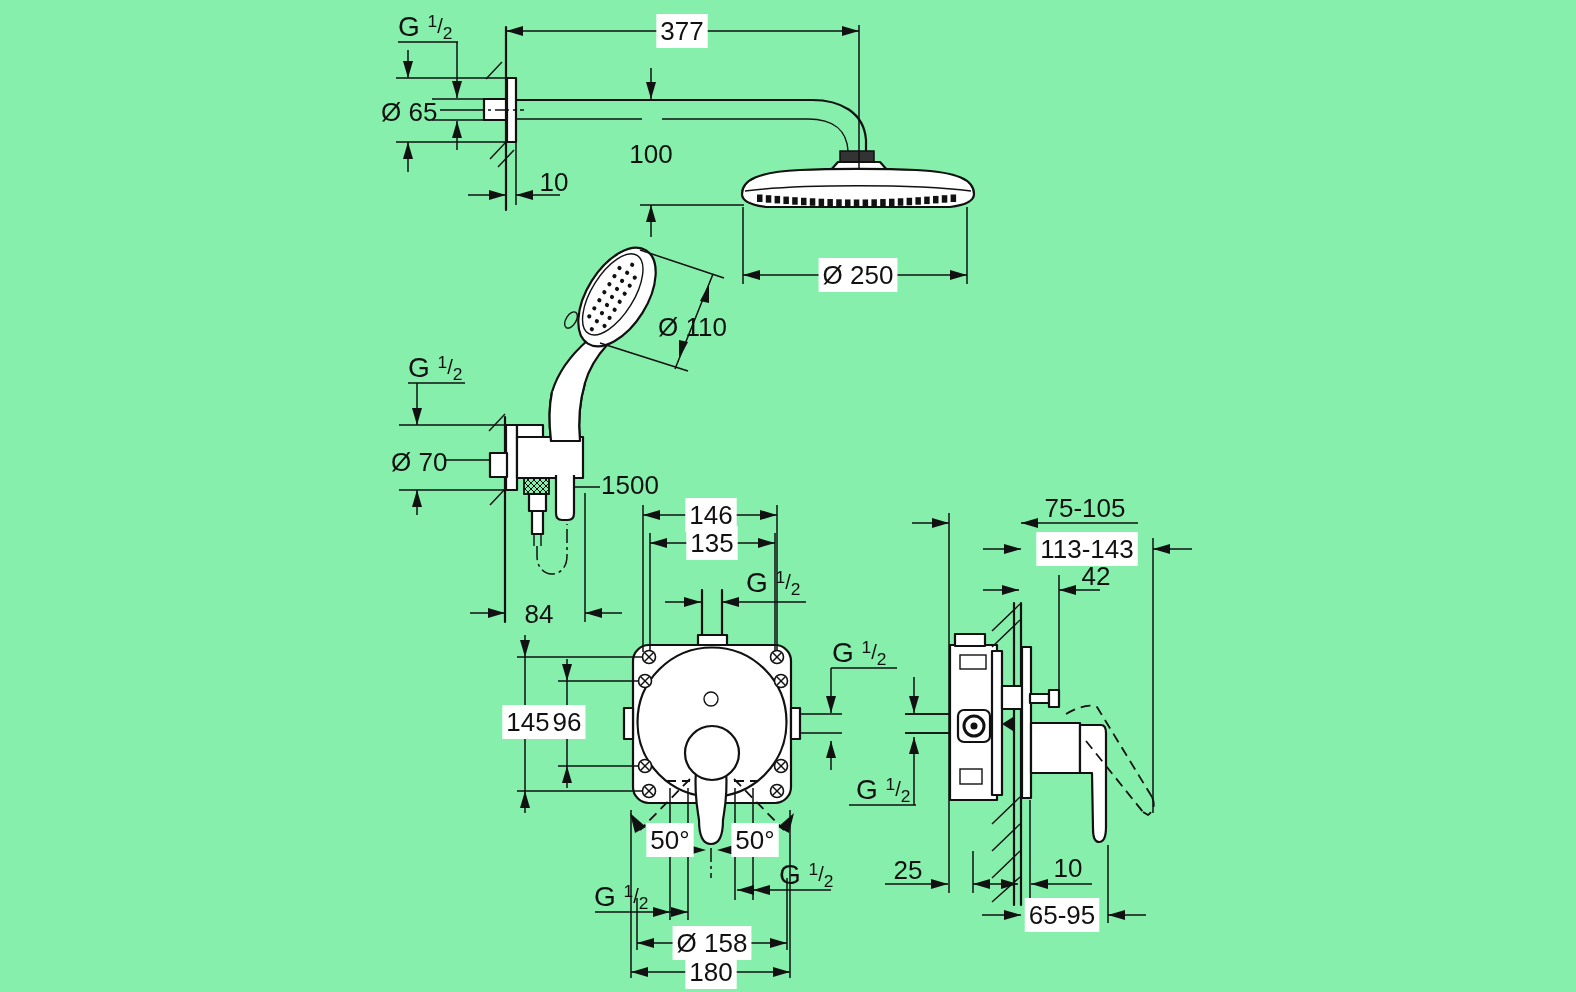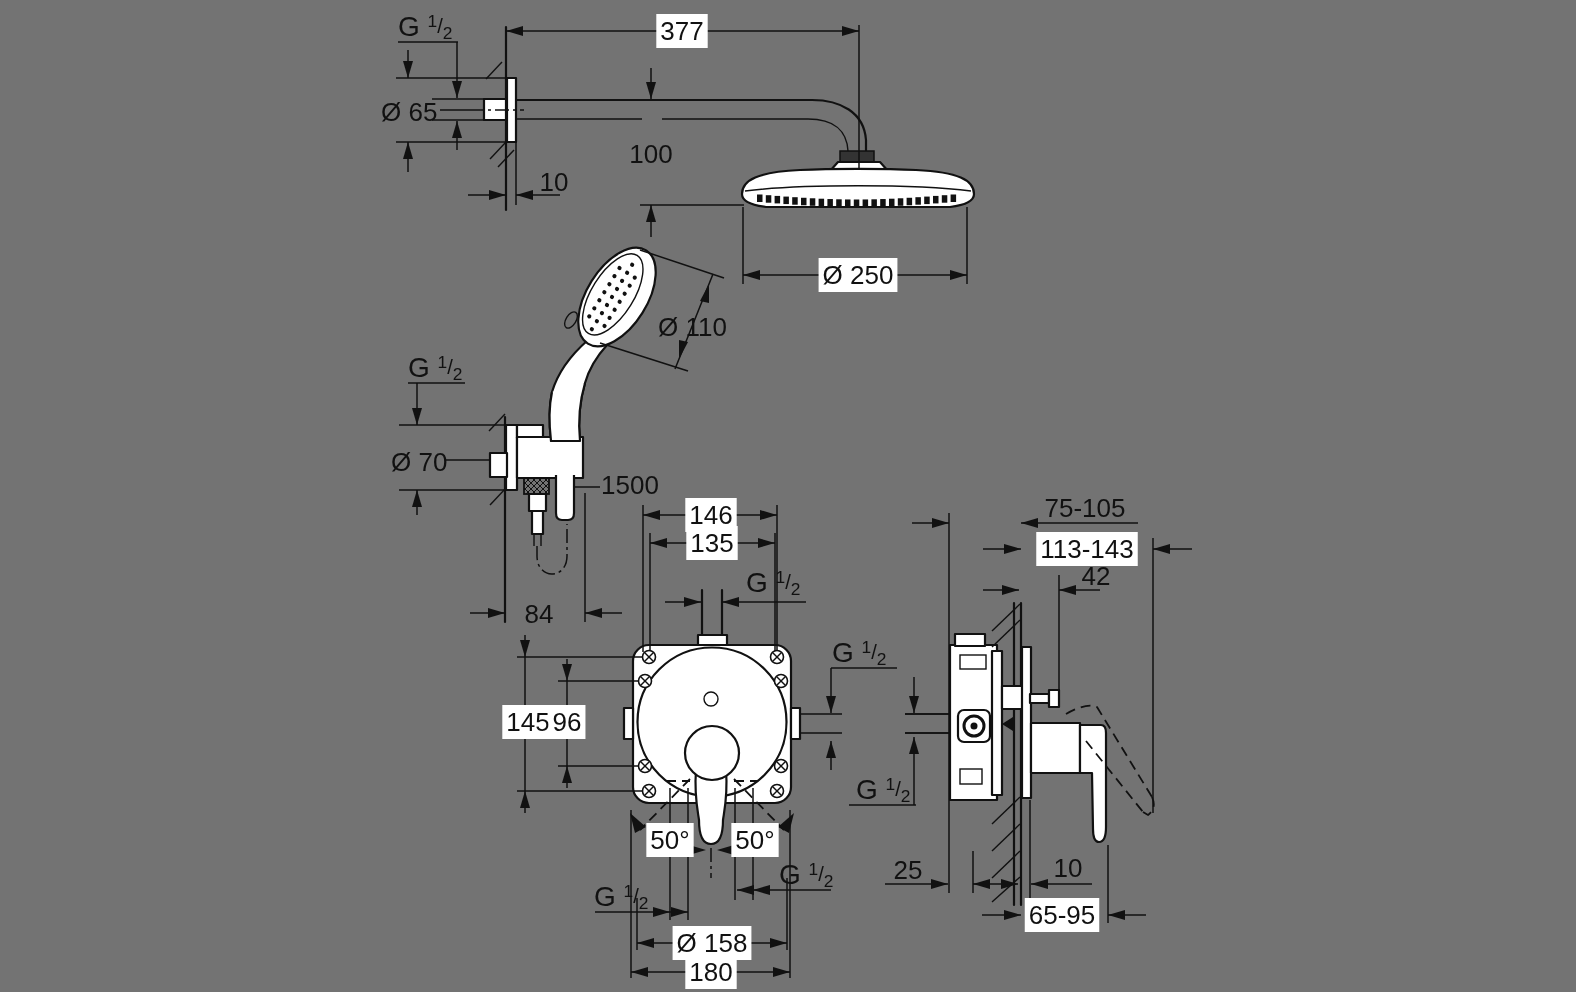--- a/index.html
+++ b/index.html
@@ -1,16 +1,16 @@
 <!DOCTYPE html>
 <html><head>
 <meta charset="utf-8">
 <style>
   html,body{margin:0;padding:0;background:#fff;}
-  #stage{position:relative;width:1576px;height:992px;background:#737373;overflow:hidden;
+  #stage{position:relative;width:1576px;height:992px;background:#86efac;overflow:hidden;
          font-family:"Liberation Sans", sans-serif;}
   svg{position:absolute;left:0;top:0;}
   .obj{stroke:#111;stroke-width:2.2;fill:none;stroke-linecap:round;stroke-linejoin:round;}
   .objf{stroke:#111;stroke-width:2.2;fill:#fff;stroke-linejoin:round;}
   .thin{stroke:#111;stroke-width:1.4;fill:none;}
   .dim{stroke:#111;stroke-width:1.5;fill:none;}
   .dash{stroke:#111;stroke-width:1.8;fill:none;stroke-dasharray:10 6;}
   .dashdot{stroke:#111;stroke-width:1.5;fill:none;stroke-dasharray:14 4 3 4;}
   .arr{fill:#111;stroke:none;}
   text{fill:#111;}

